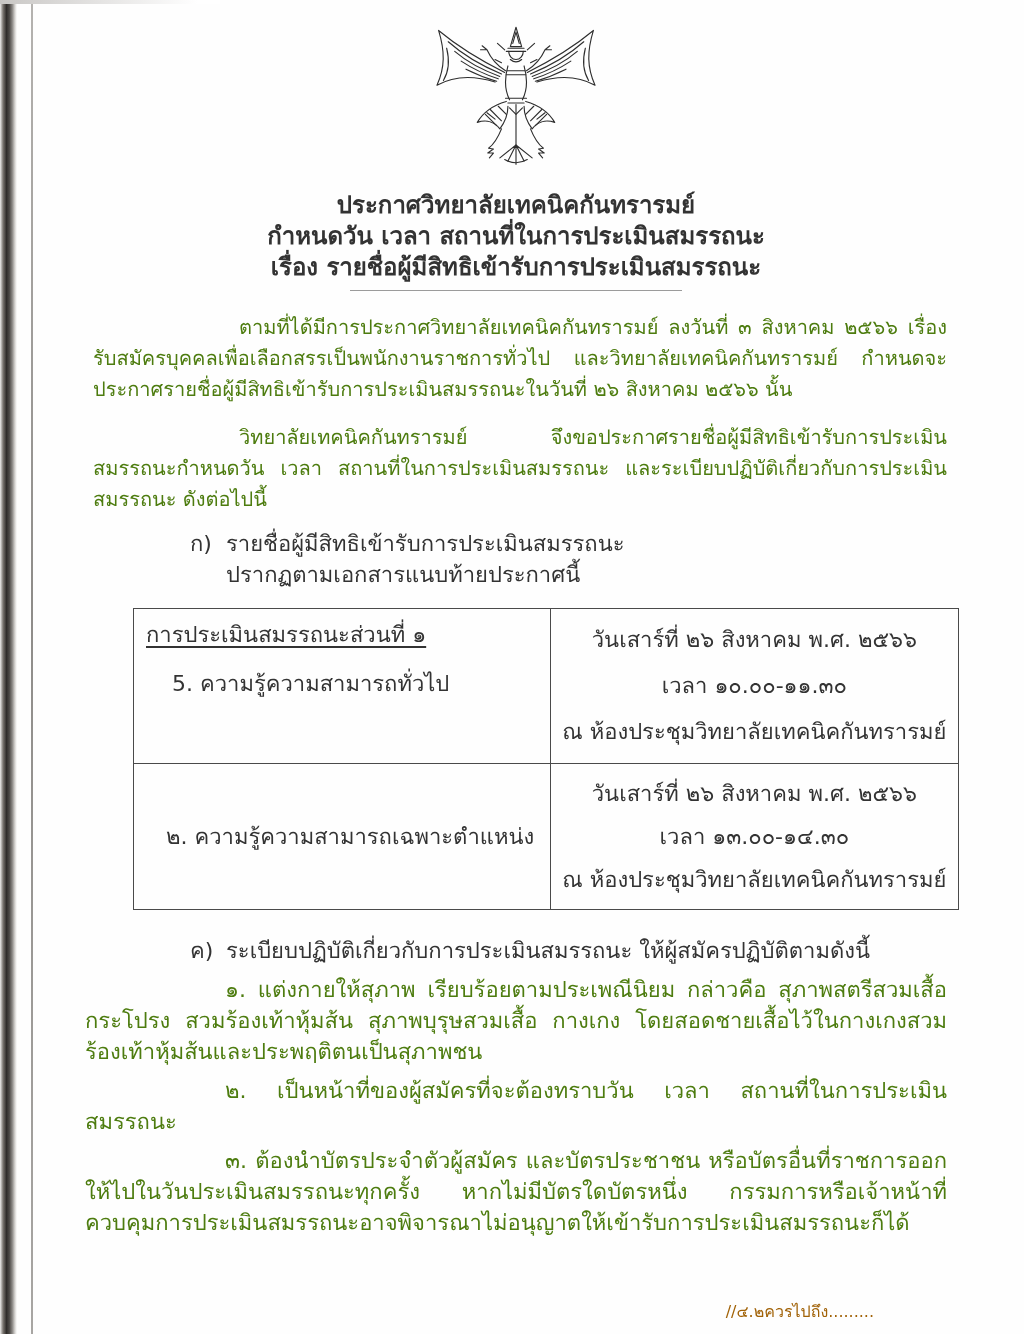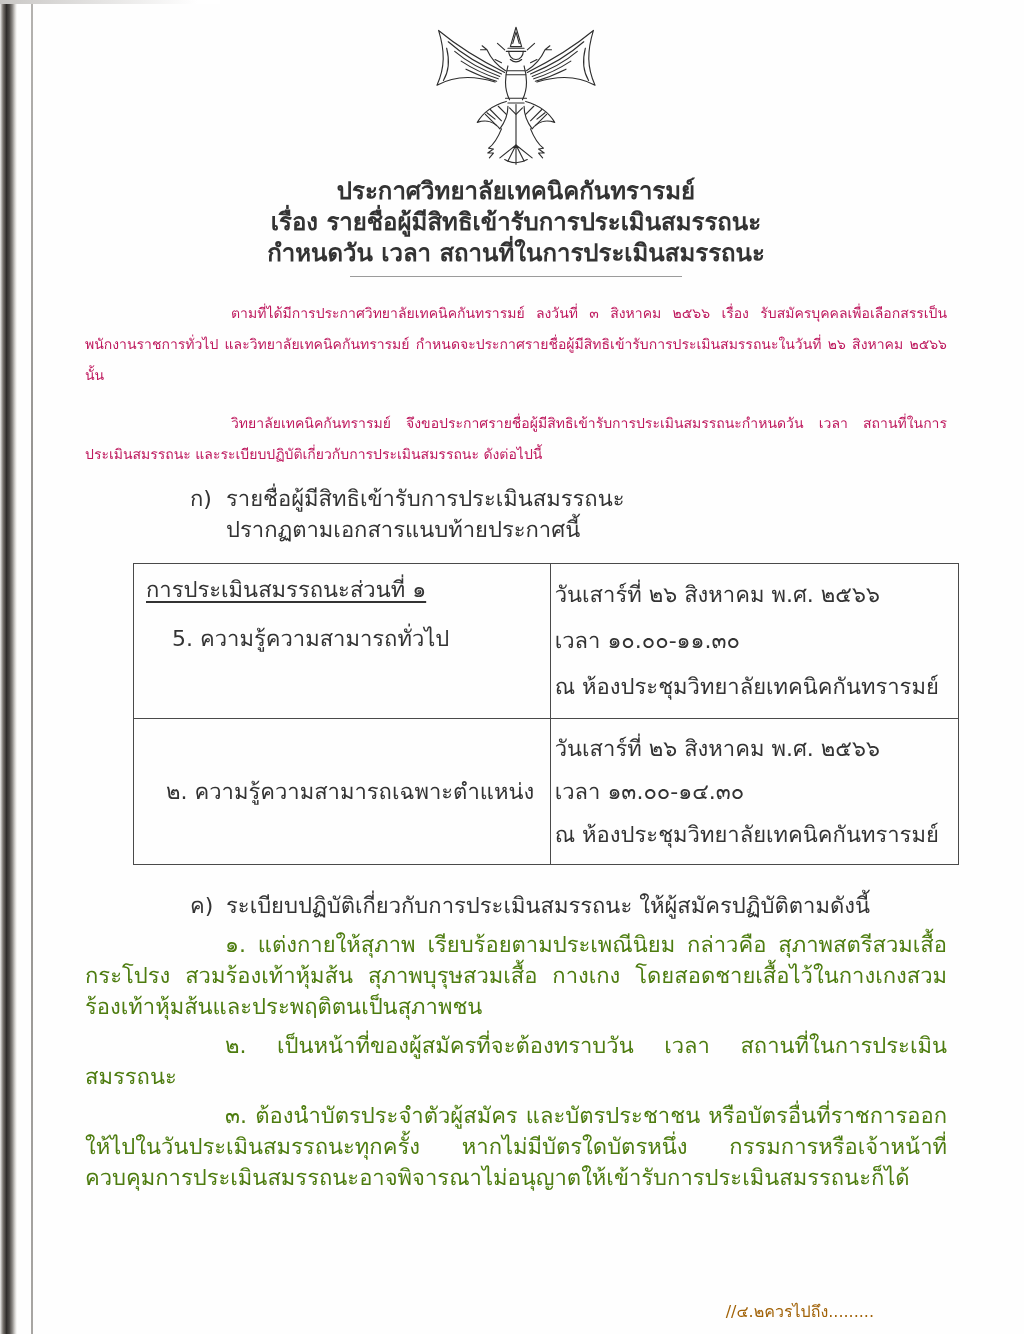--- a/index.html
+++ b/index.html
@@ -36,31 +36,32 @@
     left: 85px;
     width: 862px;
     top: 0;
   }
 
   
   .emblem-wrap { margin-top: 24px; text-align: center; height: 152px; }
   .emblem-wrap svg { display: inline-block; }
 
   
-  .title-block { margin-top: 0; text-align: center; font-size: 24px; font-weight: 600; line-height: 31px; color:#333; }
+  .title-block { margin-top: 14px; text-align: center; font-size: 24px; font-weight: 600; line-height: 31px; color:#333; }
   .title-rule { width: 332px; margin: 7px auto 0 auto; border-top: 1.6px solid #9b9b9b; }
 
   
   .para {
     margin-top: 21px;
-    font-size: 14px;
+    font-size: 20px;
     line-height: 31px;
     text-align: justify;
     text-indent: 146px;
-    color: #be185d;
+    color: #4d7c0f;
+    margin-left: 8px;
   }
   .para.second { margin-top: 17px; }
 
   .ab-list { margin-top: 13px; font-size: 22px; line-height: 31px; color:#333; }
   .ab-item { margin-left: 105px; margin-bottom: 2px; }
   .ab-label { display: inline-block; width: 36px; }
   .ab-line2 { margin-left: 36px; }
 
   
   table.schedule {
@@ -71,21 +72,21 @@
     font-size: 22px;
     color: #333;
   }
   table.schedule, table.schedule th, table.schedule td { border: 1.5px solid #4a4a4a; }
   table.schedule th { font-weight: 400; height: 42px; text-align: center; }
   table.schedule .col-comp { width: 345px; }
   td.cell-comp1 { vertical-align: top; padding: 8px 10px 10px 12px; }
   .section-heading { text-decoration: underline; text-underline-offset: 4px; }
   .comp-item-1 { margin-top: 14px; margin-left: 26px; }
   td.cell-comp2 { vertical-align: middle; padding-left: 32px; }
-  td.cell-when { vertical-align: middle; padding: 8px 4px; }
+  td.cell-when { text-align: center; vertical-align: middle; padding: 8px 4px; }
   td.cell-when div { line-height: 46px; }
   td.cell-when.tight div { line-height: 43px; }
 
   
   .c-heading { margin-top: 25px; margin-left: 105px; font-size: 22px; line-height: 31px; color:#333; }
   .c-label { display: inline-block; width: 36px; }
   .rule-item {
     margin-top: 8px;
     font-size: 22px;
     line-height: 31px;
@@ -158,22 +159,22 @@
 
           <path d="M110,100 L110,150"></path>
           <path d="M110,150 l-20,16 M110,150 l-10,20 M110,150 l0,24 M110,150 l10,20 M110,150 l20,16"></path>
           <path d="M96,168 q14,8 28,0"></path>
         </g>
       </svg>
     </div>
 
     <div class="title-block">
       <div>ประกาศวิทยาลัยเทคนิคกันทรารมย์</div>
+      <div>กำหนดวัน เวลา สถานที่ในการประเมินสมรรถนะ</div>
       <div>เรื่อง รายชื่อผู้มีสิทธิเข้ารับการประเมินสมรรถนะ</div>
-      <div>กำหนดวัน เวลา สถานที่ในการประเมินสมรรถนะ</div>
     </div>
     <div class="title-rule"></div>
 
     <p class="para">ตามที่ได้มีการประกาศวิทยาลัยเทคนิคกันทรารมย์ ลงวันที่ ๓ สิงหาคม ๒๕๖๖ เรื่อง รับสมัครบุคคลเพื่อเลือกสรรเป็นพนักงานราชการทั่วไป  และวิทยาลัยเทคนิคกันทรารมย์  กำหนดจะประกาศรายชื่อผู้มีสิทธิเข้ารับการประเมินสมรรถนะในวันที่ ๒๖ สิงหาคม ๒๕๖๖ นั้น</p>
     <p class="para second">วิทยาลัยเทคนิคกันทรารมย์  จึงขอประกาศรายชื่อผู้มีสิทธิเข้ารับการประเมินสมรรถนะกำหนดวัน เวลา สถานที่ในการประเมินสมรรถนะ และระเบียบปฏิบัติเกี่ยวกับการประเมินสมรรถนะ ดังต่อไปนี้</p>
 
     <div class="ab-list">
       <div class="ab-item">
         <div>
           <span class="ab-label">ก)</span><span>รายชื่อผู้มีสิทธิเข้ารับการประเมินสมรรถนะ</span>

